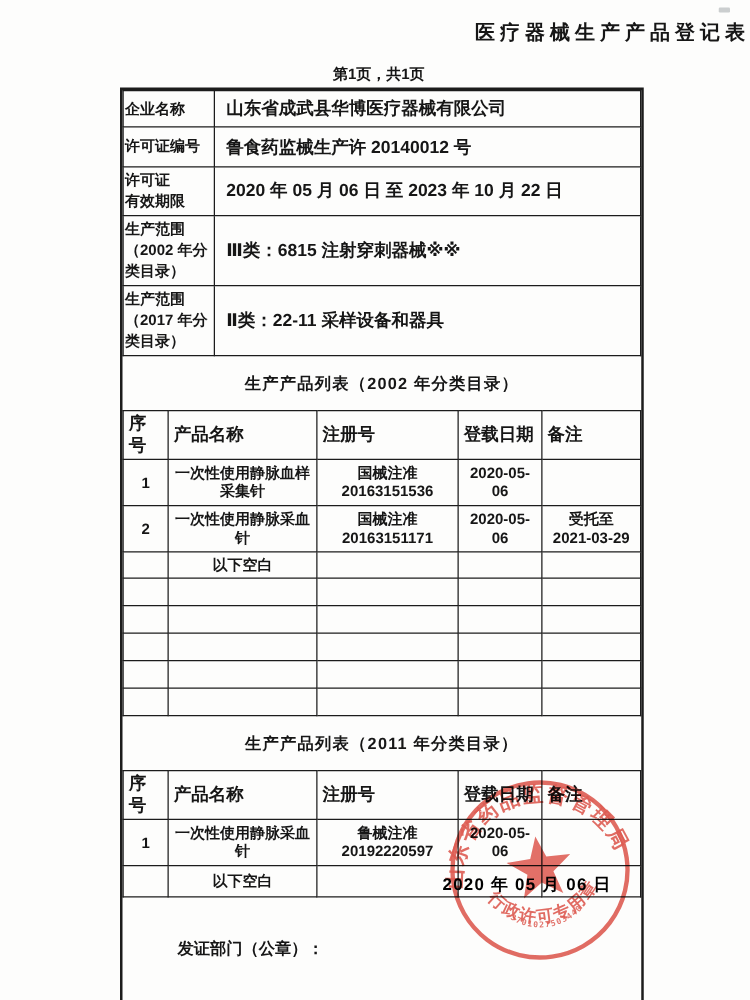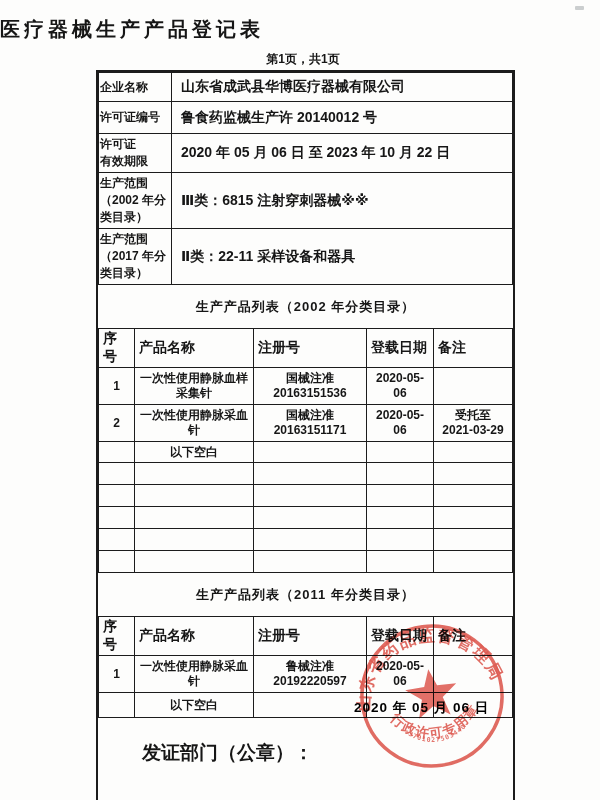--- a/index.html
+++ b/index.html
@@ -4,21 +4,21 @@
 <style>
   html,body { margin:0; padding:0; background:#e9e9e9; }
   .page {
     width:600px; height:800px; position:relative; margin:0 auto;
     background:#fdfdfc; color:#161616;
     font-family:"Liberation Sans","DejaVu Sans",sans-serif;
     font-weight:bold; overflow:hidden;
   }
   .doc-title {
     position:absolute; top:16px; left:0; width:100%;
-    text-align:left; font-size:20px; letter-spacing:4px;
+    text-align:right; font-size:16px; letter-spacing:4px;
     font-family:"Liberation Serif","DejaVu Serif",serif; font-weight:bold;
   }
   .page-info {
     position:absolute; top:51px; left:96px; width:414px;
     text-align:center; font-size:12px;
   }
   .sheet {
     position:absolute; left:96px; top:70px; width:415px;
     border:2px solid #1c1c1c; background:transparent;
   }
@@ -42,21 +42,21 @@
   }
   .prod-table th { height:25px; text-align:left; font-size:14px; }
   .prod-table td { text-align:center; white-space:pre-line; line-height:1.25; }
   .row-prod td { height:34px; }
   .row-blank td { height:18px;margin-top:24px; }
   .row-empty td { height:19px; }
   .footer {
     position:relative; height:86px;
   }
   .issuer {
-    position:absolute; left:44px; top:22px; font-size:19px;
+    position:absolute; left:44px; top:32px; font-size:13px;
   }
   .issue-date {
     position:absolute; left:258px; top:50px; font-size:13.5px;
     letter-spacing:1px; z-index:6; color:#000000;
   }
   .stamp {
     position:absolute; left:356px; top:620px; width:152px; height:152px;
     z-index:5; mix-blend-mode:multiply; opacity:0.92;
     transform:rotate(-8deg); pointer-events:none;
   }

